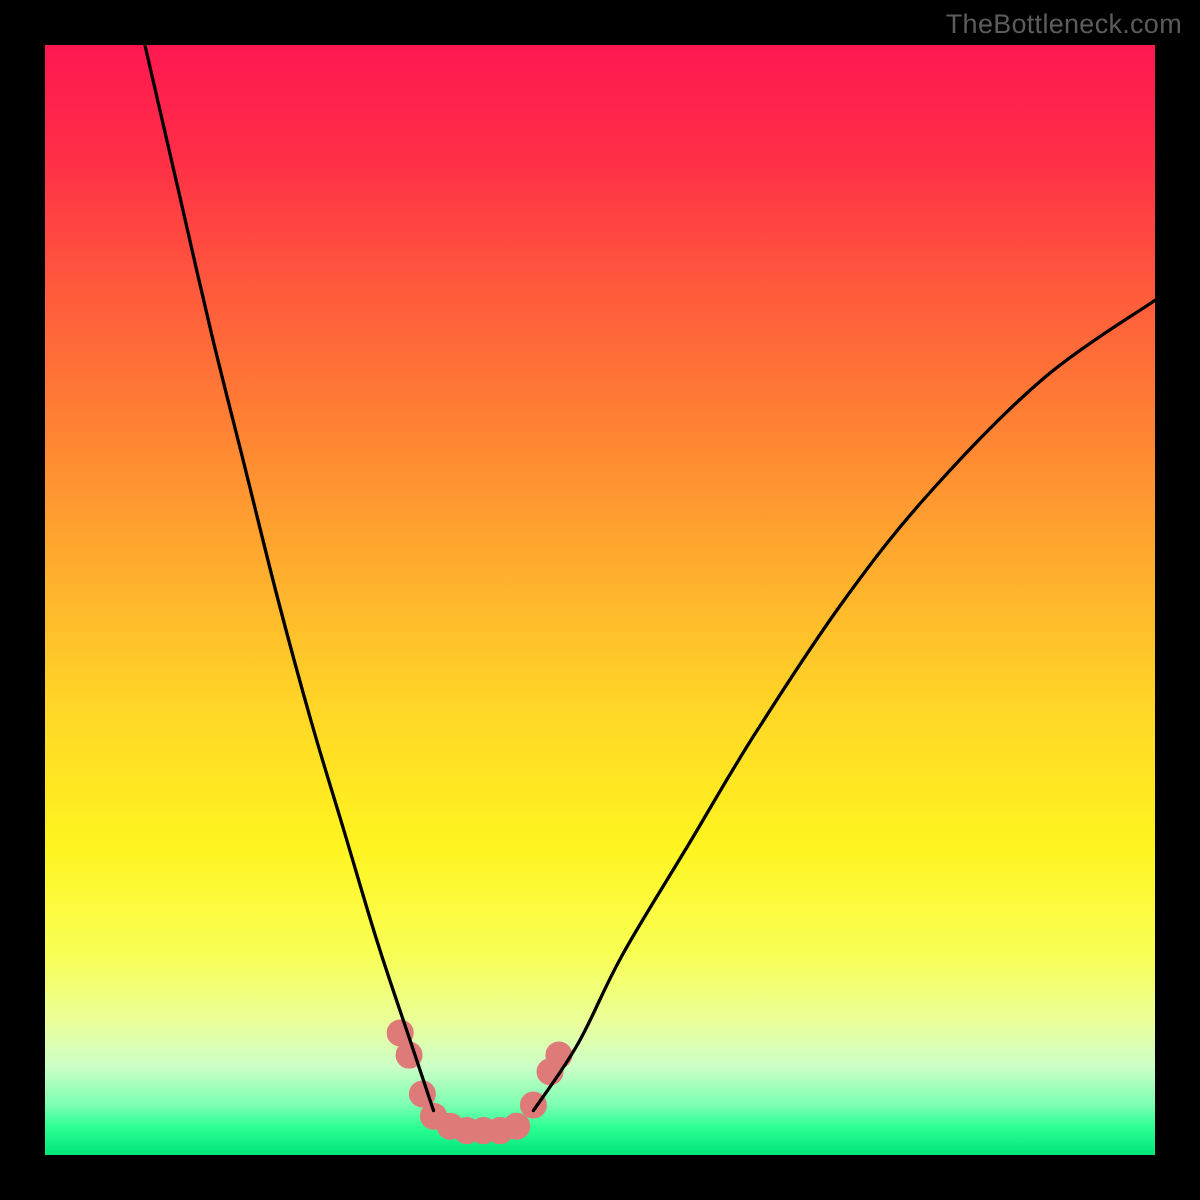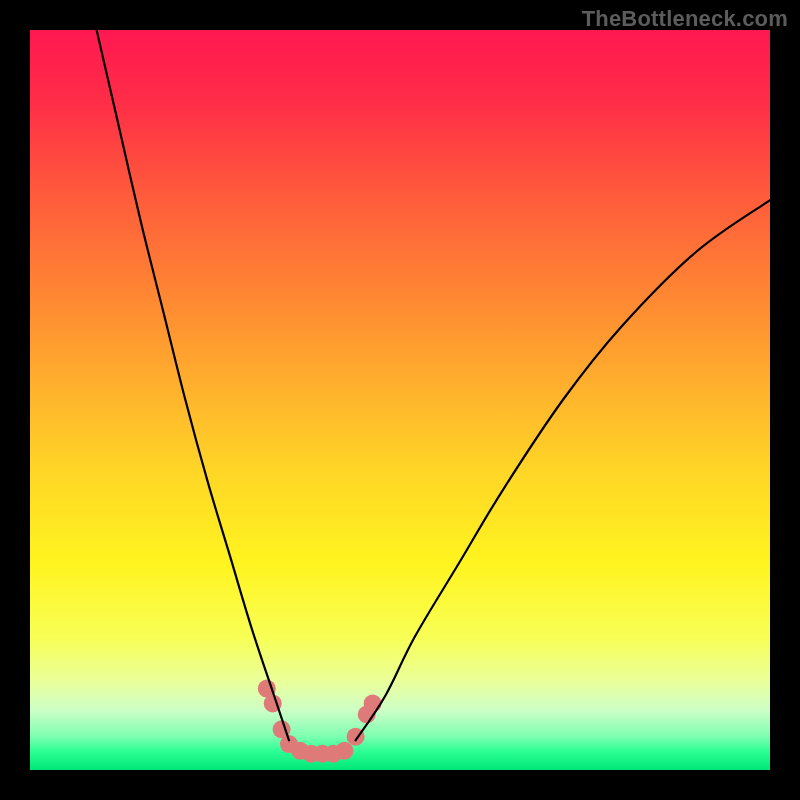--- a/index.html
+++ b/index.html
@@ -14,22 +14,22 @@
   .outer {
     position: relative;
     width: 800px;
     height: 800px;
     background: #000;
   }
   .watermark {
     position: absolute;
     top: 6px;
     right: 12px;
-    font-size: 22px;
-    font-weight: 700;
+    font-size: 18px;
+    font-weight: 400;
     color: #5c5c5c;
     letter-spacing: 0.2px;
     z-index: 10;
   }
   .plot-area {
     position: absolute;
     left: 30px;
     top: 30px;
     width: 740px;
     height: 740px;

